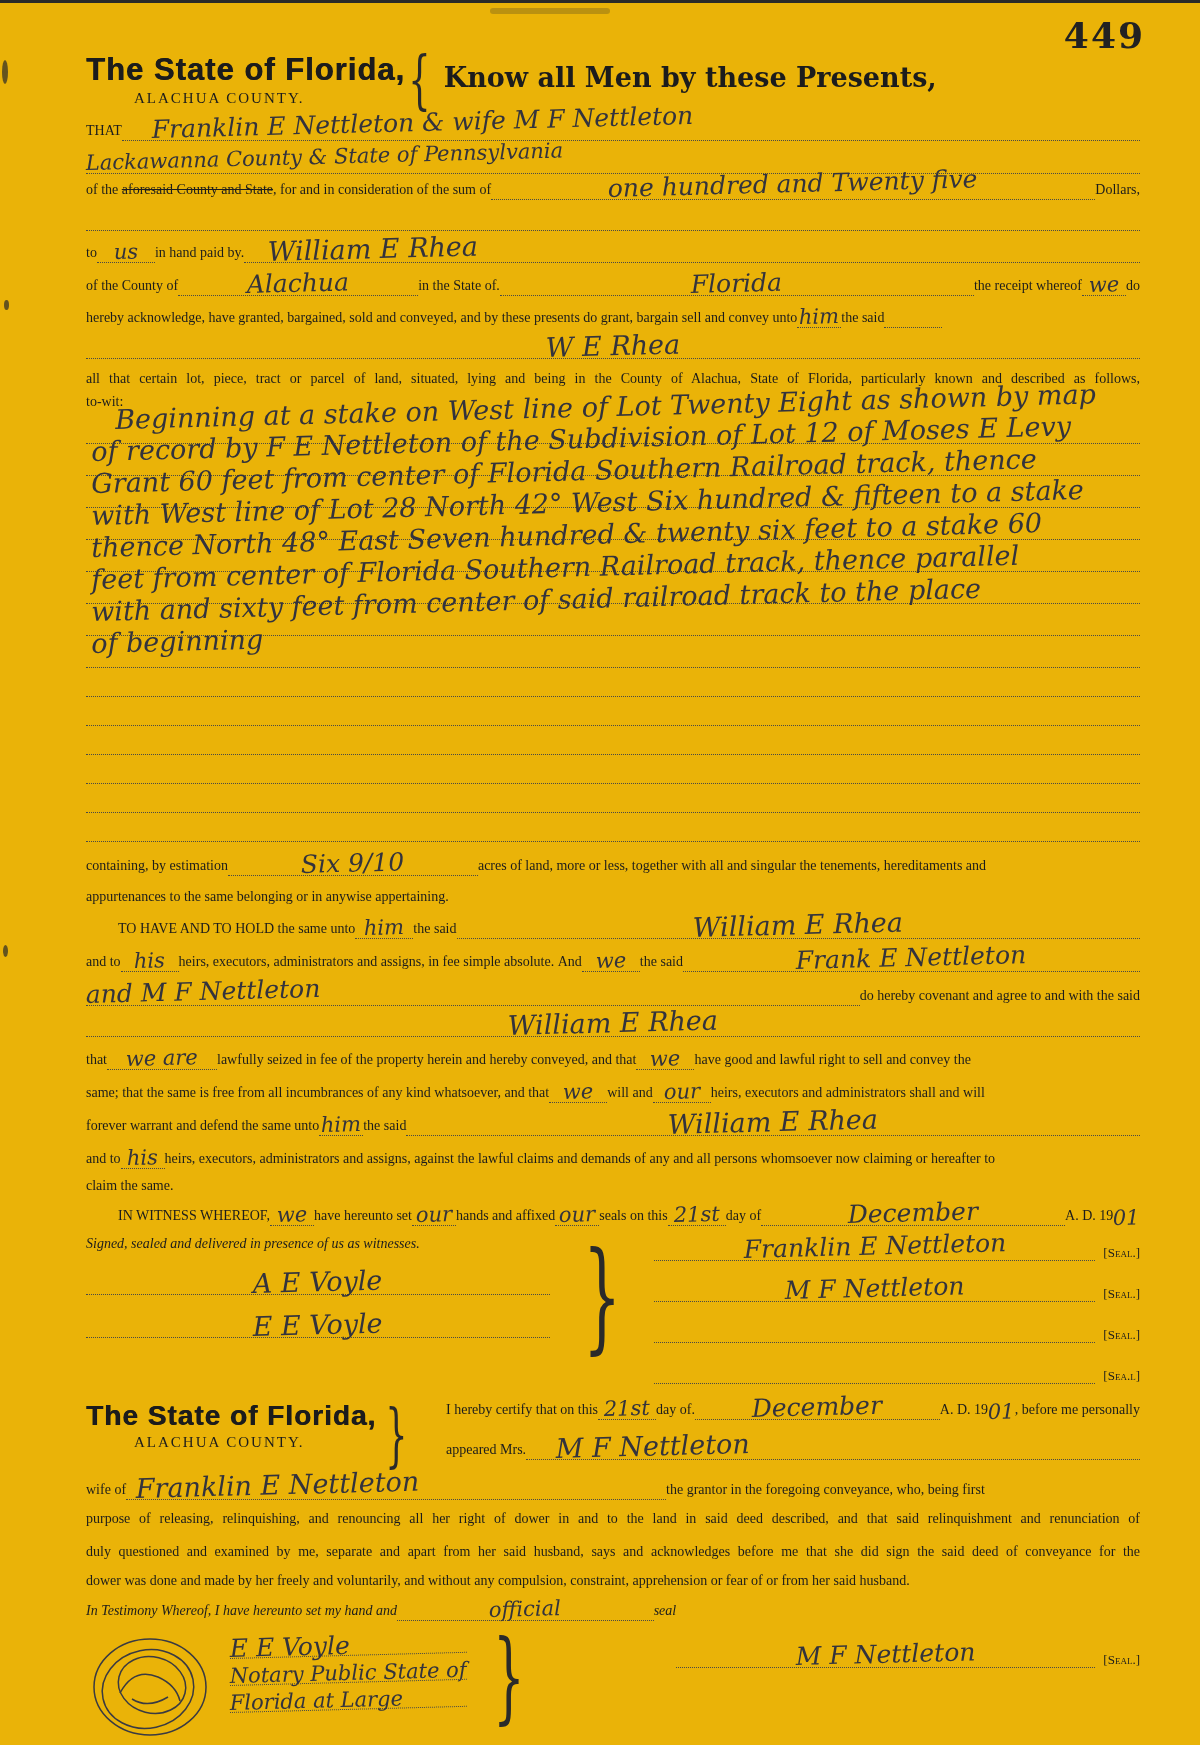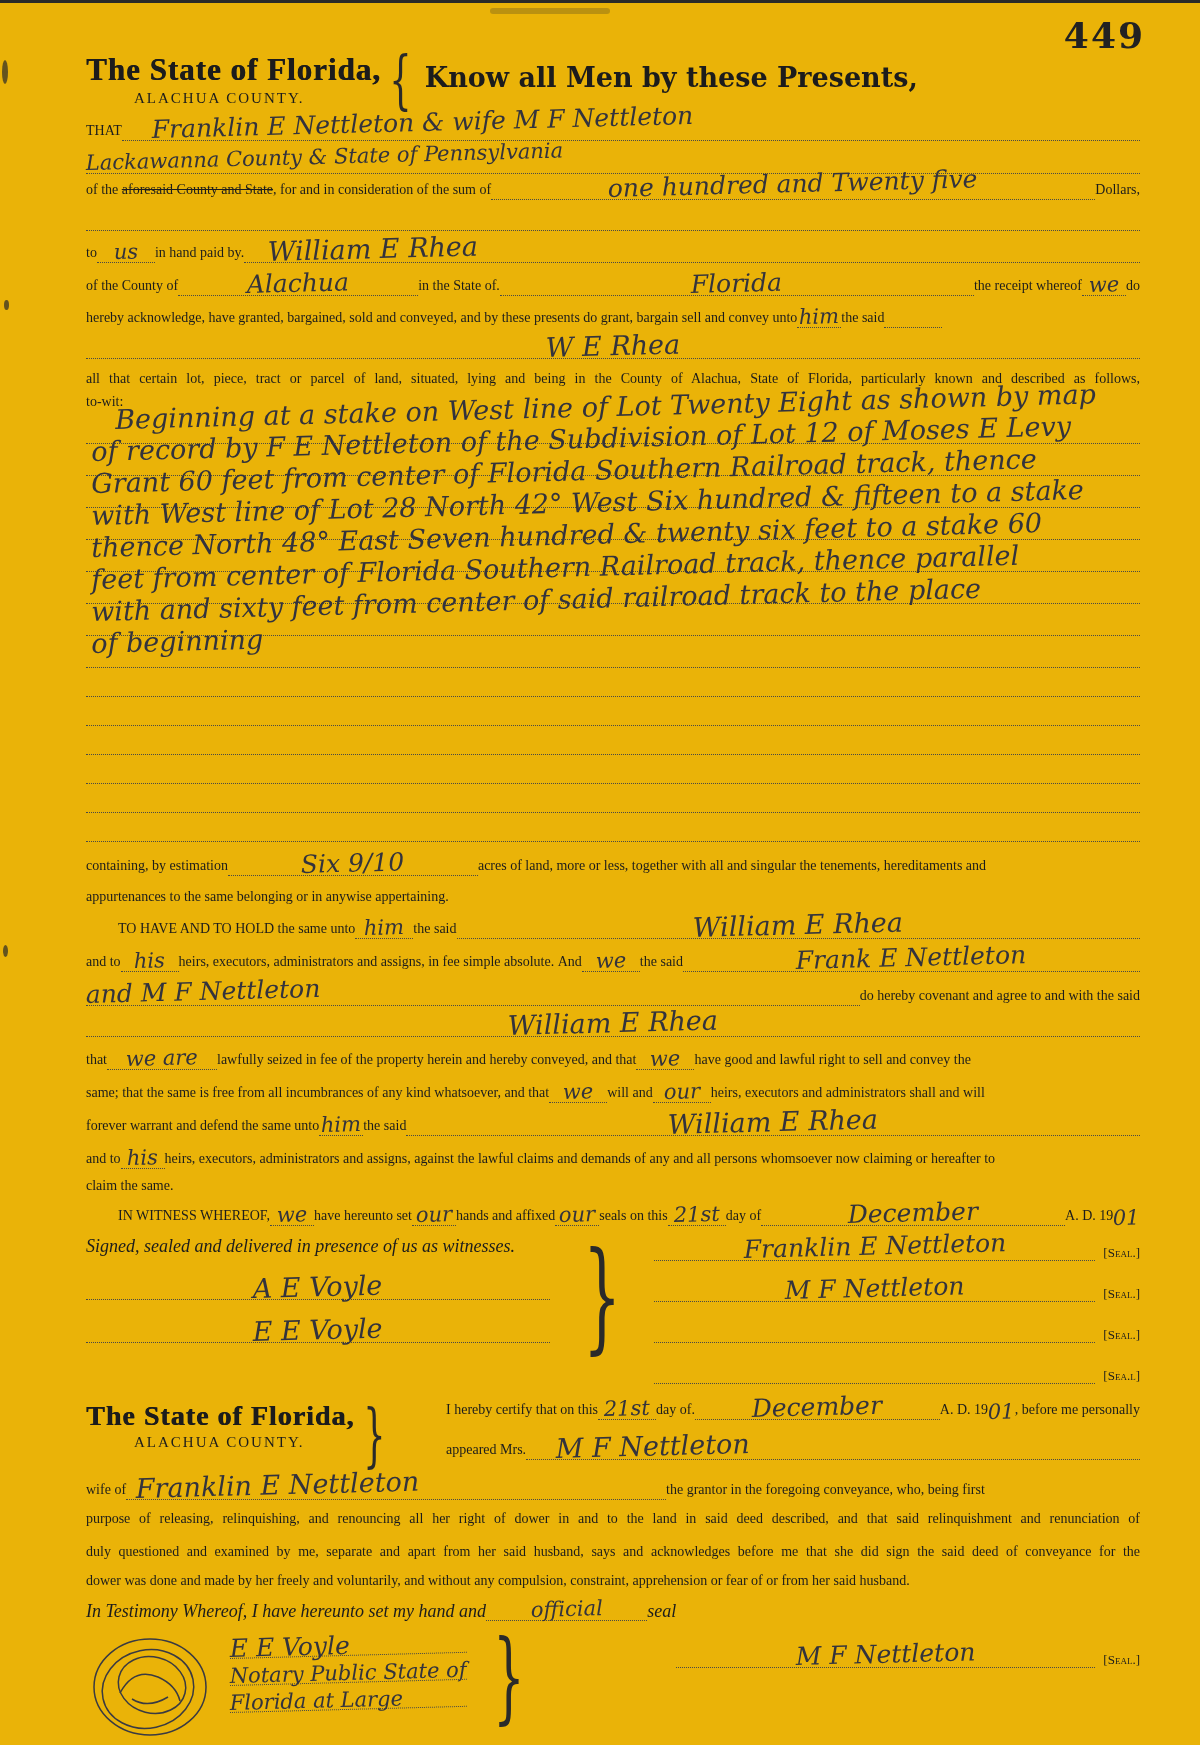--- a/index.html
+++ b/index.html
@@ -8,21 +8,21 @@
         box-shadow:0 0 8px rgba(0,0,0,.4);}
   .topline{position:absolute;top:0;left:0;right:0;height:3px;background:#2b2b28;}
   .artifact{position:absolute;background:#2b2b28;border-radius:50%;opacity:.7;}
   .pageno{position:absolute;top:14px;right:55px;font-size:36px;font-weight:bold;
           font-family:"DejaVu Serif",serif;letter-spacing:2px;color:#222;}
   .content{position:absolute;left:86px;right:60px;top:52px;}
 
   
   .hdr{display:flex;align-items:flex-start;margin-bottom:4px;}
   .hdr-left{min-width:300px;}
-  .gothic{font-family:Liberation Serif, serif;font-weight:bold;font-size:31px;letter-spacing:1px;
+  .gothic{font-family:Liberation Sans, sans-serif;font-weight:bold;font-size:31px;letter-spacing:1px;
           text-shadow:.6px 0 0 #1c1c1c;}
   .county{font-size:15px;letter-spacing:2px;margin:2px 0 0 48px;}
   .brace{font-family:"DejaVu Serif",serif;font-weight:200;color:#2a2a2a;line-height:1;}
   .b-hdr{font-size:64px;transform:scaleX(.55);margin:-4px 4px 0 -6px;}
   .presents{font-family:"DejaVu Serif",serif;font-weight:bold;font-size:27px;margin-top:10px;}
 
   
   .line{display:flex;align-items:flex-end;margin-top:9px;font-size:14px;line-height:20px;}
   .pt{white-space:nowrap;}
   .fill{flex:1 1 auto;border-bottom:1.5px dotted #4a4a46;text-align:center;min-width:26px;
@@ -42,21 +42,21 @@
   .hw-xl{font-size:27px;}
 
   
   .ruled{border-bottom:1.5px dotted #4a4a46;height:29px;position:relative;margin-top:2px;}
   .ruled .hw{position:absolute;left:6px;bottom:-6px;}
   .ruled.blank{height:26px;}
 
   
   .wit{display:flex;margin-top:10px;}
   .wit-left{flex:0 0 44%;}
-  .ital{font-style:italic;font-size:18px;}
+  .ital{font-style:italic;font-size:14px;}
   .sigrow{display:flex;align-items:flex-end;margin-top:26px;}
   .b-wit{font-size:120px;transform:scaleX(.5);margin:0 14px;}
   .wit-right{flex:1;}
   .sealrow{display:flex;align-items:flex-end;margin-top:24px;}
   .seal-label{white-space:nowrap;font-size:13px;padding-left:8px;font-variant:small-caps;}
 
   
   .notary{display:flex;align-items:flex-start;margin-top:6px;}
   .sealsvg{flex:0 0 130px;}
   .nstack{margin-left:14px;margin-top:6px;}

